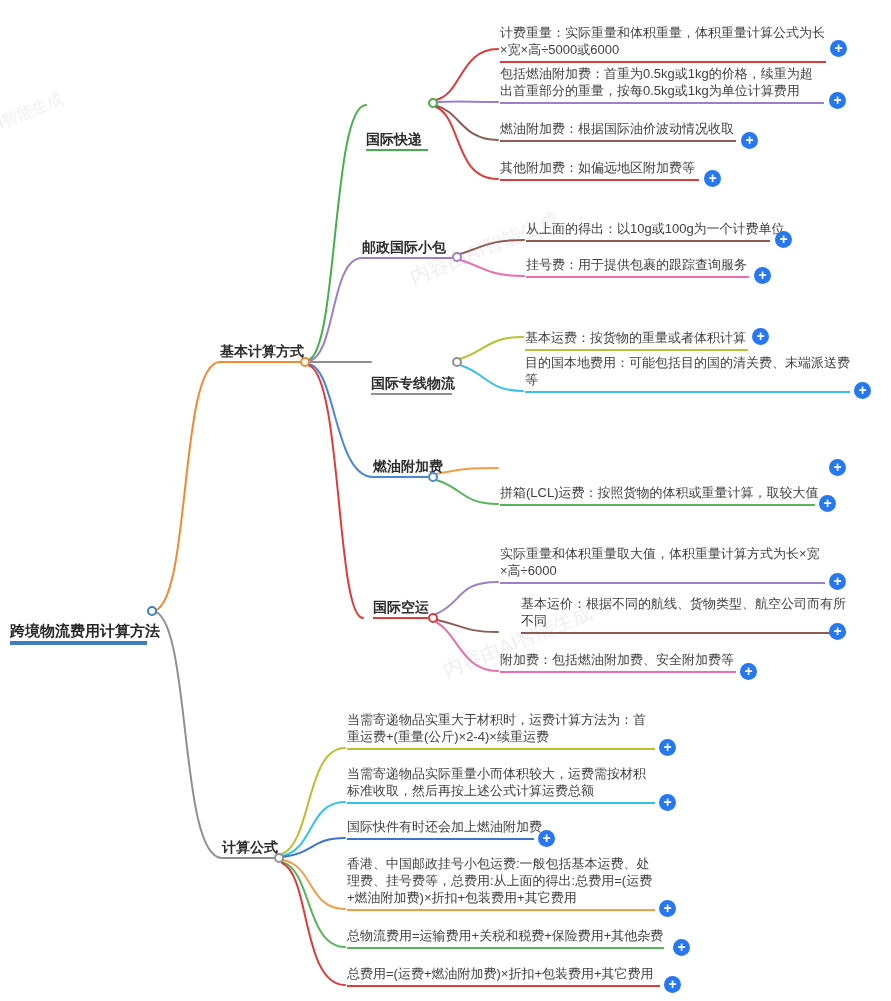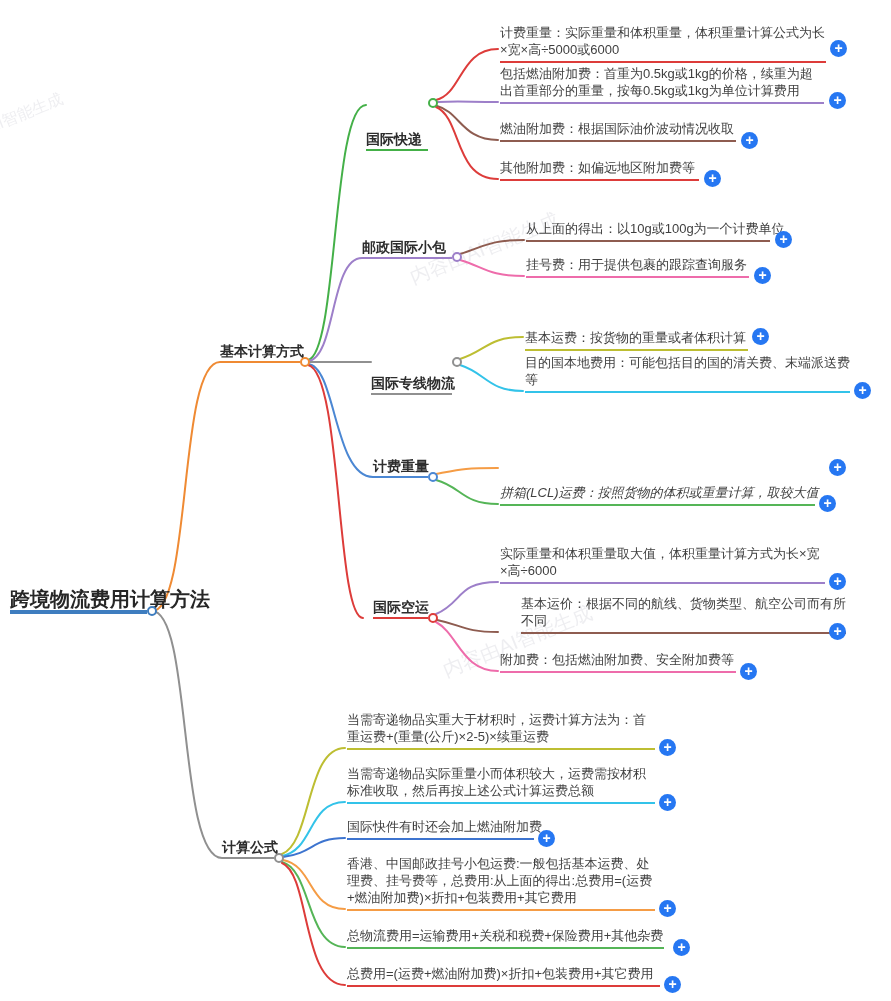--- a/index.html
+++ b/index.html
@@ -10,21 +10,21 @@
   }
   svg.links{position:absolute;left:0;top:0;width:891px;height:1001px;pointer-events:none;}
   svg.links path{fill:none;stroke-width:2;stroke-linecap:round;}
 
   
   .bnode{
     position:absolute;white-space:nowrap;color:#2d2d2d;font-weight:bold;
     border-bottom:2px solid #999;padding-bottom:2px;line-height:16px;font-size:14px;
     cursor:pointer;
   }
-  .root{font-size:20px;line-height:17px;border-bottom-width:4px;color:#262626;}
+  .root{font-size:15px;line-height:17px;border-bottom-width:4px;color:#262626;margin-top:31px;}
 
   
   .dot{
     position:absolute;width:10px;height:10px;border-radius:50%;
     background:#fff;border:2px solid #999;box-sizing:border-box;
   }
 
   
   .leaf{
     position:absolute;font-size:13px;line-height:17px;color:#3f3f3f;
@@ -114,21 +114,21 @@
     <span>邮政国际小包</span>
   </div>
   <span class="dot" style="left:452px;top:252px;border-color:#9d7fc9;"></span>
 
   <div class="bnode" style="left:371px;top:343px;width:81px;border-color:#909090;margin-top:32px;">
     <span>国际专线物流</span>
   </div>
   <span class="dot" style="left:452px;top:357px;border-color:#909090;"></span>
 
   <div class="bnode" style="left:373px;top:458px;width:55px;border-color:#4b87d3;">
-    <span>计费重量</span>
+    <span>燃油附加费</span>
   </div>
   <span class="dot" style="left:428px;top:472px;border-color:#4b87d3;"></span>
 
   <div class="bnode" style="left:373px;top:599px;width:55px;border-color:#dd3c3a;">
     <span>国际空运</span>
   </div>
   <span class="dot" style="left:428px;top:613px;border-color:#dd3c3a;"></span>
 
   <div class="leaf" style="left:500px;top:24px;width:326px;border-color:#dd3c3a;">
     <span>计费重量：实际重量和体积重量，体积重量计算公式为长×宽×高÷5000或6000</span>
@@ -165,42 +165,42 @@
   </div>
   <span class="plus" style="left:752px;top:328px;">+</span>
 
   <div class="leaf" style="left:525px;top:354px;width:325px;border-color:#33c3e9;">
     <span>目的国本地费用：可能包括目的国的清关费、末端派送费等</span>
   </div>
   <span class="plus" style="left:854px;top:382px;">+</span>
 
   <span class="plus" style="left:829px;top:459px;">+</span>
 
-  <div class="leaf one" style="left:500px;top:484px;width:315px;border-color:#55b557;font-style:italic;">
+  <div class="leaf one" style="left:500px;top:484px;width:315px;border-color:#55b557;">
     <span>拼箱(LCL)运费：按照货物的体积或重量计算，取较大值</span>
   </div>
   <span class="plus" style="left:819px;top:495px;">+</span>
 
   <div class="leaf" style="left:500px;top:545px;width:325px;border-color:#9d7fc9;">
     <span>实际重量和体积重量取大值，体积重量计算方式为长×宽×高÷6000</span>
   </div>
   <span class="plus" style="left:829px;top:573px;">+</span>
 
   <div class="leaf" style="left:521px;top:595px;width:325px;border-color:#8e5c50;">
     <span>基本运价：根据不同的航线、货物类型、航空公司而有所不同</span>
   </div>
   <span class="plus" style="left:829px;top:623px;">+</span>
 
   <div class="leaf one" style="left:500px;top:651px;width:236px;border-color:#ee6cab;">
     <span>附加费：包括燃油附加费、安全附加费等</span>
   </div>
   <span class="plus" style="left:740px;top:663px;">+</span>
 
   <div class="leaf" style="left:347px;top:711px;width:308px;border-color:#bdbe32;">
-    <span>当需寄递物品实重大于材积时，运费计算方法为：首重运费+(重量(公斤)×2-5)×续重运费</span>
+    <span>当需寄递物品实重大于材积时，运费计算方法为：首重运费+(重量(公斤)×2-4)×续重运费</span>
   </div>
   <span class="plus" style="left:659px;top:739px;">+</span>
 
   <div class="leaf" style="left:347px;top:765px;width:308px;border-color:#33c3e9;">
     <span>当需寄递物品实际重量小而体积较大，运费需按材积标准收取，然后再按上述公式计算运费总额</span>
   </div>
   <span class="plus" style="left:659px;top:794px;">+</span>
 
   <div class="leaf one" style="left:347px;top:818px;width:187px;border-color:#3d74cf;">
     <span>国际快件有时还会加上燃油附加费</span>

